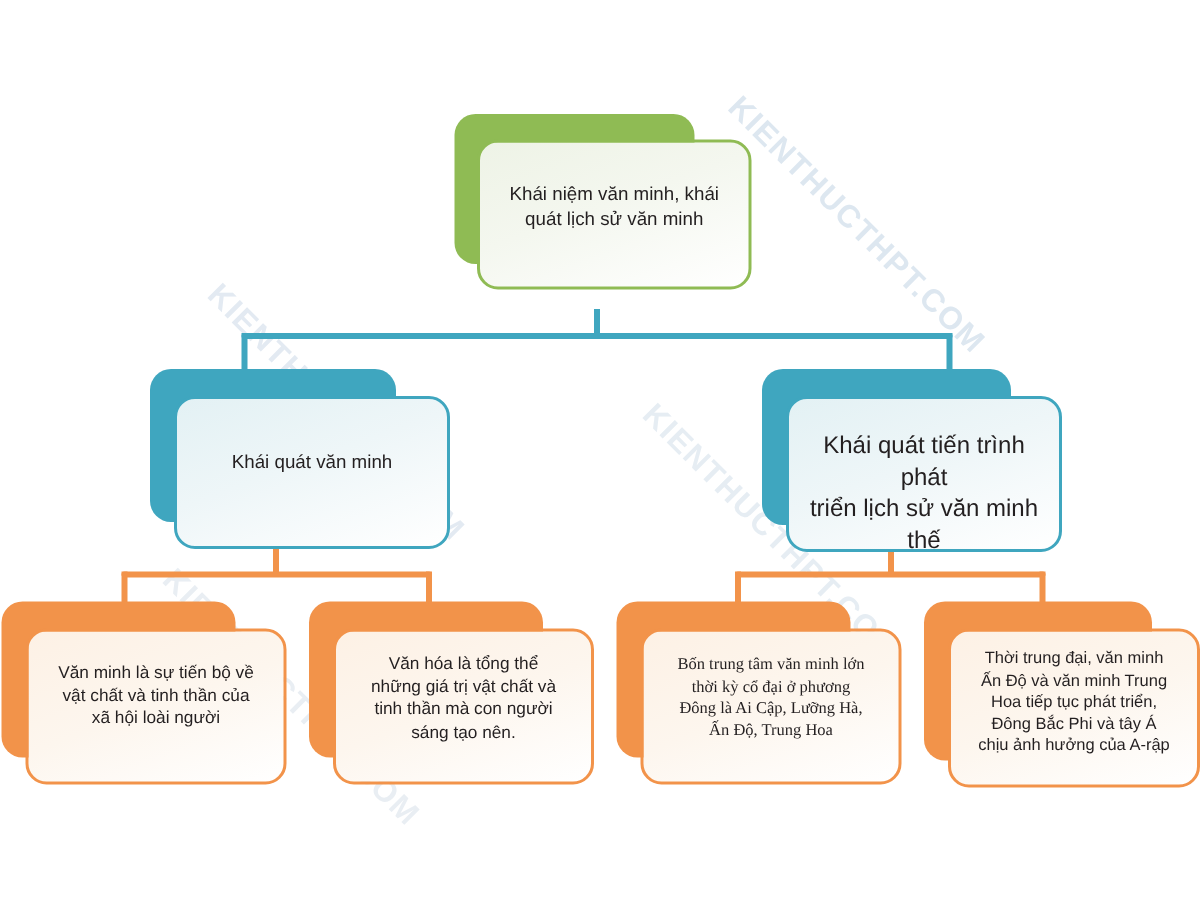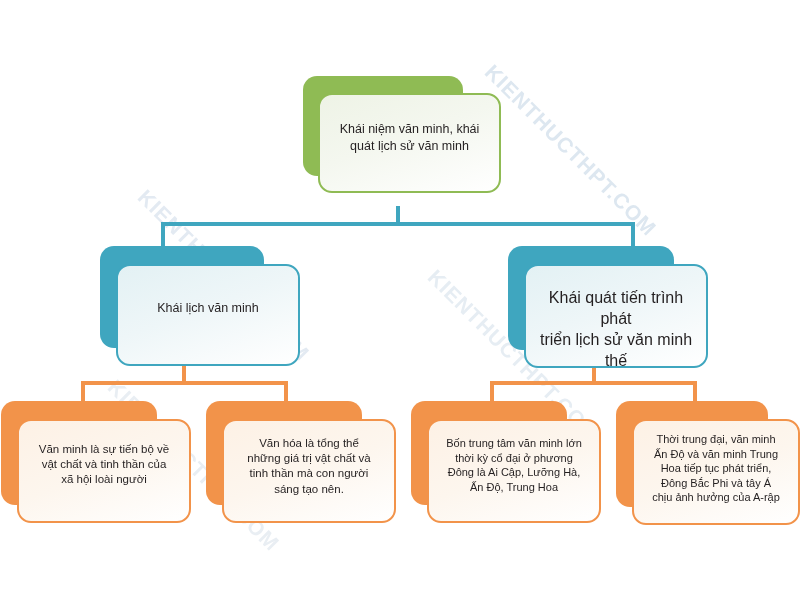--- a/index.html
+++ b/index.html
@@ -104,21 +104,21 @@
     <div class="back" style="width:160px;height:100px;"></div>
     <div class="front" style="left:15px;top:17px;width:183px;height:100px;padding:26px 14px 0 14px;">
       <span class="label" style="font-size:12.5px;">Khái niệm văn minh, khái
 quát lịch sử văn minh</span>
     </div>
   </div>
 
   <div class="node n-teal" style="left:100px;top:246px;width:200px;height:120px;">
     <div class="back" style="width:164px;height:102px;"></div>
     <div class="front" style="left:16px;top:18px;width:184px;height:102px;padding:34px 12px 0 12px;">
-      <span class="label" style="font-size:12.5px;">Khái lịch văn minh</span>
+      <span class="label" style="font-size:12.5px;">Khái quát văn minh</span>
     </div>
   </div>
 
   <div class="node n-teal" style="left:508px;top:246px;width:200px;height:122px;">
     <div class="back" style="width:166px;height:104px;"></div>
     <div class="front" style="left:16px;top:18px;width:184px;height:104px;padding:21px 11px 0 11px;">
       <span class="label" style="font-size:16px;">Khái quát tiến trình phát
 triển lịch sử văn minh thế
 giới thời cổ trung đại</span>
     </div>
@@ -138,21 +138,21 @@
     <div class="front" style="left:16px;top:18px;width:174px;height:104px;padding:15px 8px 0 8px;">
       <span class="label" style="font-size:11.5px;">Văn hóa là tổng thể
 những giá trị vật chất và
 tinh thần mà con người
 sáng tạo nên.</span>
     </div>
   </div>
 
   <div class="node n-orange" style="left:411px;top:401px;width:190px;height:122px;">
     <div class="back" style="width:156px;height:104px;"></div>
-    <div class="front" style="left:16px;top:18px;width:174px;height:104px;padding:15px 5px 0 5px;">
+    <div class="front" style="left:16px;top:18px;width:174px;height:104px;padding:15px 5px 0 5px;font-family:Liberation Serif, serif;">
       <span class="label" style="font-size:11px;">Bốn trung tâm văn minh lớn
 thời kỳ cổ đại ở phương
 Đông là Ai Cập, Lưỡng Hà,
 Ấn Độ, Trung Hoa</span>
     </div>
   </div>
 
   <div class="node n-orange" style="left:616px;top:401px;width:158px;height:124px;">
     <div class="back" style="width:152px;height:106px;"></div>
     <div class="front" style="left:16px;top:18px;width:168px;height:106px;padding:11px 4px 0 4px;">

